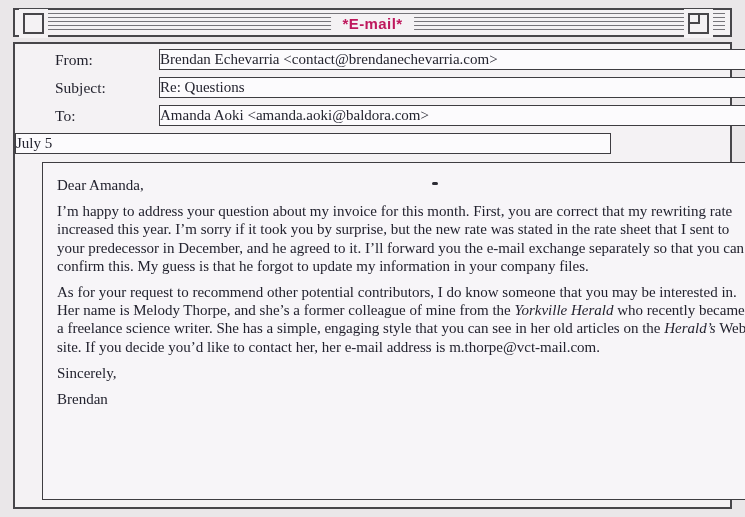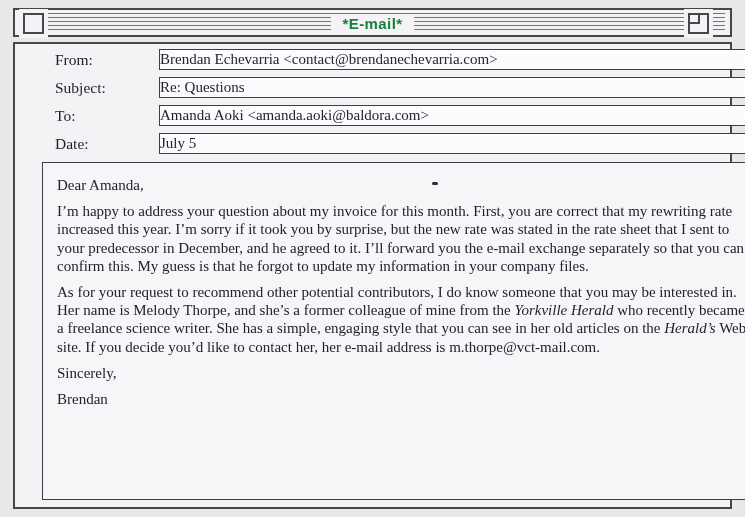--- a/index.html
+++ b/index.html
@@ -54,21 +54,21 @@
   .window-title {
     position: absolute;
     left: 50%; top: 50%;
     transform: translate(-50%, -50%);
     background: #f4f2f4;
     padding: 0 12px;
     font-family: "Liberation Sans", sans-serif;
     font-weight: bold;
     font-size: 15px;
     letter-spacing: 0.4px;
-    color: #15803d;
+    color: #be185d;
     white-space: nowrap;
   }
   
   .content {
     position: absolute;
     left: 13px; top: 42px;
     width: 715px; height: 463px;
     background: #f4f2f4;
     border: 2px solid #47464a;
   }
@@ -148,21 +148,20 @@
       </div>
       <div class="field-row">
         <div class="field-label">Subject:</div>
         <div class="field-box">Re: Questions</div>
       </div>
       <div class="field-row">
         <div class="field-label">To:</div>
         <div class="field-box">Amanda Aoki &lt;amanda.aoki@baldora.com&gt;</div>
       </div>
       <div class="field-row">
-        <div class="field-label">Date:</div>
         <div class="field-box">July 5</div>
       </div>
     </div>
 
     <div class="body-box">
       <div class="ink-dot"></div>
       <div id="email-body-text">
           <p><span>Dear Amanda,</span></p>
           <p><span>I’m happy to address your question about my invoice for this month. First, you are correct that my rewriting rate increased this year. I’m sorry if it took you by surprise, but the new rate was stated in the rate sheet that I sent to your predecessor in December, and he agreed to it. I’ll forward you the e-mail exchange separately so that you can confirm this. My guess is that he forgot to update my information in your company files.</span></p>
           <p><span>As for your request to recommend other potential contributors, I do know someone that you may be interested in. Her name is Melody Thorpe, and she’s a former colleague of mine from the </span><em>Yorkville Herald</em><span> who recently became a freelance science writer. She has a simple, engaging style that you can see in her old articles on the </span><em>Herald’s</em><span> Web site. If you decide you’d like to contact her, her e-mail address is m.thorpe@vct-mail.com.</span></p>

